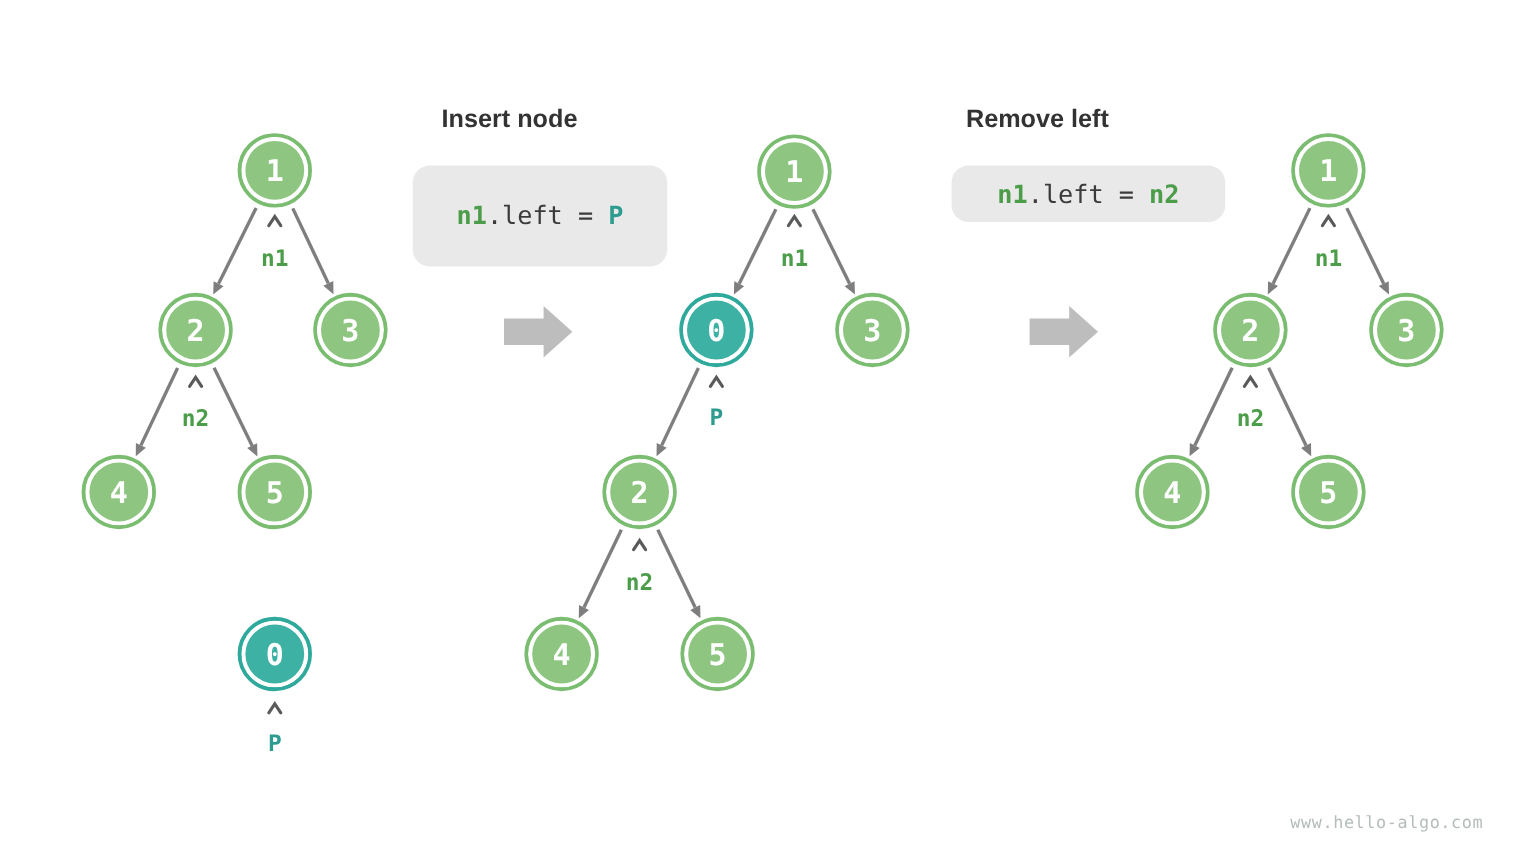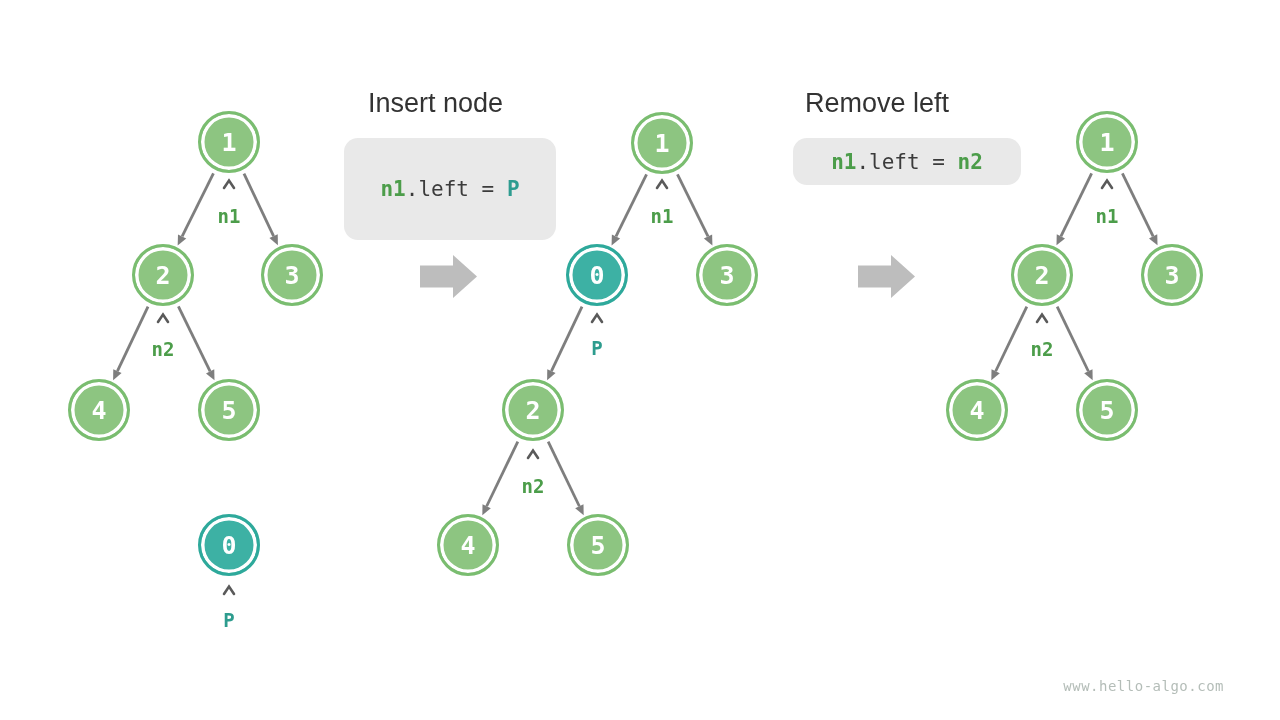--- a/index.html
+++ b/index.html
@@ -23,42 +23,42 @@
 
   .ptr {
     position:absolute; transform:translate(-50%,-50%);
     font-family:"DejaVu Sans Mono", monospace; font-size:19px; font-weight:700;
     white-space:nowrap;
   }
   .ptr.green { color:var(--label-green); }
   .ptr.teal  { color:var(--label-teal); }
 
   .sec-title {
-    position:absolute; font-size:27px; font-weight:400; color:var(--title-text,#333);
+    position:absolute; font-size:21px; font-weight:700; color:var(--title-text,#333);
     white-space:nowrap;
     text-align:center;
   }
   #title-insert { left:368px; top:88px; }
   #title-remove { left:805px; top:88px; }
 
   .codebox {
     position:absolute; background:var(--code-bg,#e9e9e9); border-radius:14px;
     display:flex; flex-direction:column; justify-content:center;
   }
   .code-line {
     text-align:center; white-space:pre;
     font-family:"DejaVu Sans Mono", monospace; font-size:21px; line-height:36px;
     color:var(--code-dark,#3b3b3b);
   }
   .tok-dark  { color:var(--code-dark);  font-weight:400; }
   .tok-green { color:var(--code-green); font-weight:700; }
   .tok-teal  { color:var(--code-teal);  font-weight:700; }
 
   .watermark {
-    position:absolute; right:56px; bottom:26px;
+    position:absolute; right:44px; bottom:26px;
     font-family:"DejaVu Sans Mono", monospace; font-size:14px; letter-spacing:0.5px;
     color:var(--watermark-text,#b4bdb8); white-space:nowrap;
   }
 </style>
 </head>
 <body>
 
 <div class="canvas">
   <svg id="diagram-svg" width="1280" height="720">
       <line x1="213.44188675546923" y1="173.35195547761504" x2="182.11425341470925" y2="236.48188327035868" stroke="#7E7E7E" stroke-width="2.8"></line>
@@ -123,21 +123,21 @@
       <div class="node green" style="left: 1011px; top: 244px;">2</div>
       <div class="node green" style="left: 1141px; top: 244px;">3</div>
       <div class="node green" style="left: 946px; top: 379px;">4</div>
       <div class="node green" style="left: 1076px; top: 379px;">5</div>
     </div>
 
   <div class="sec-title" id="title-insert">Insert node</div>
 
   <div class="sec-title" id="title-remove">Remove left</div>
 
-  <div class="codebox" id="code-insert" style="left: 344px; top: 138px; width: 212px; height: 102px;">
+  <div class="codebox" id="code-insert" style="left: 344px; top: 138px; width: 212px; height: 84px;">
       <div class="code-line"><span class="tok-green">n1</span><span class="tok-dark">.left = </span><span class="tok-teal">P</span></div>
     </div>
   <div class="codebox" id="code-remove" style="left: 793px; top: 138px; width: 228px; height: 47px;">
       <div class="code-line"><span class="tok-green">n1</span><span class="tok-dark">.left = </span><span class="tok-green">n2</span></div>
     </div>
 
   <div class="watermark">www.hello-algo.com</div>
 </div>
 
 </body></html>

